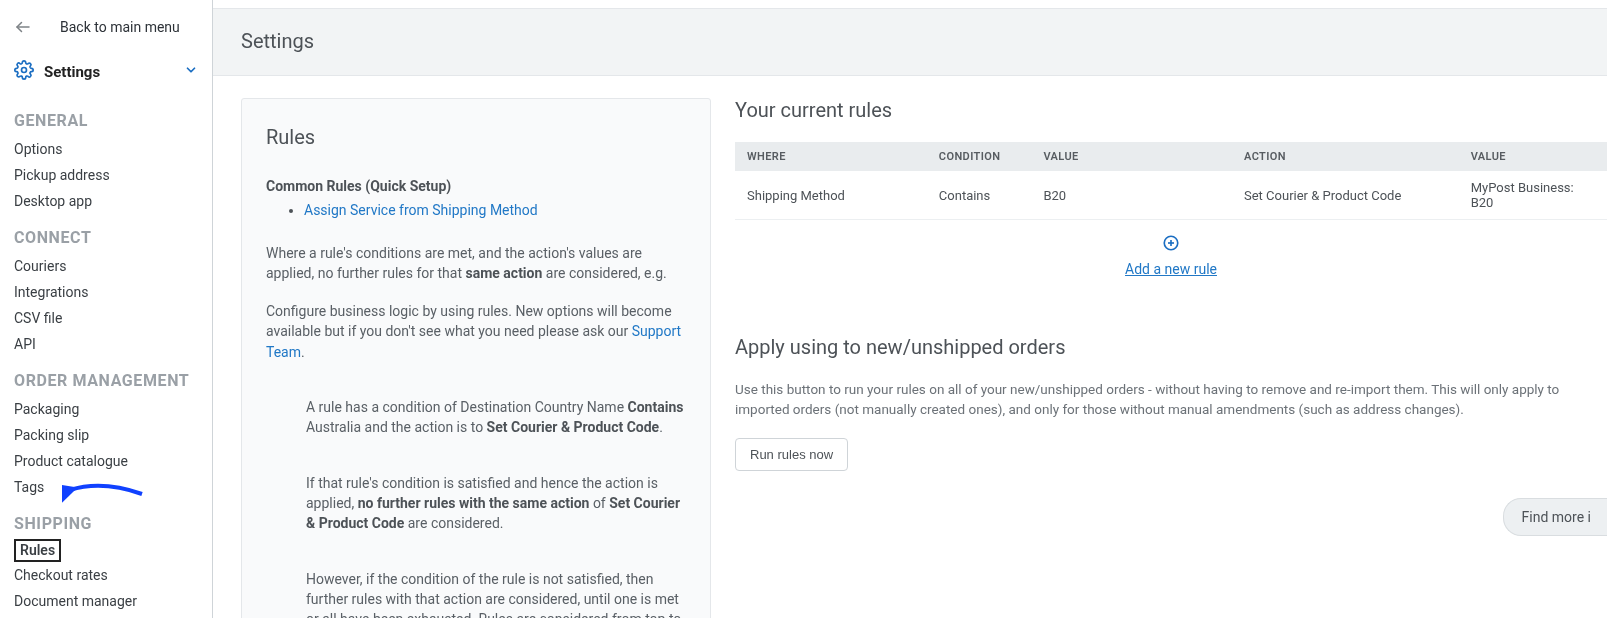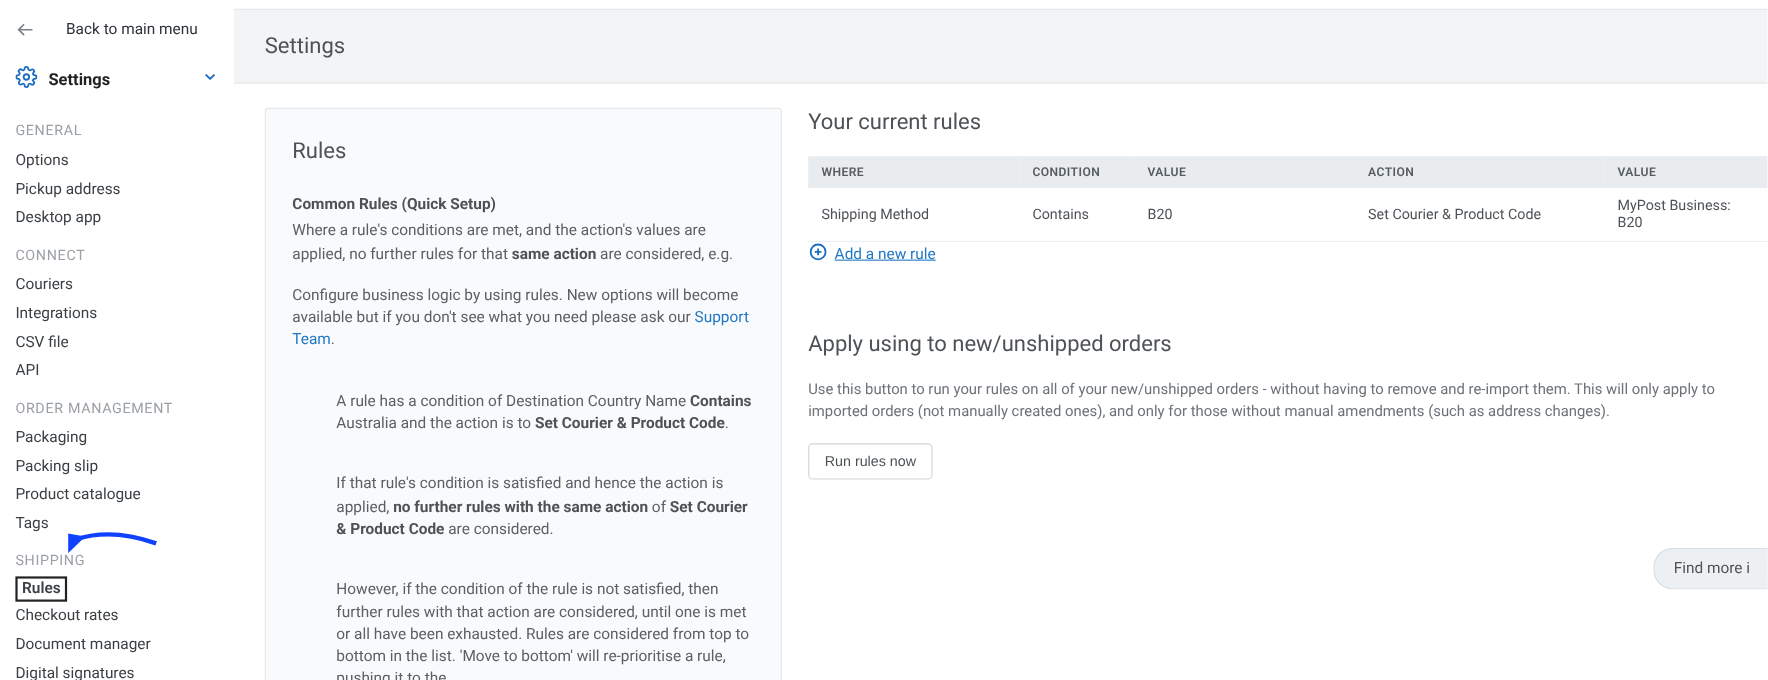--- a/index.html
+++ b/index.html
@@ -38,22 +38,22 @@
     display: flex;
     align-items: center;
     padding: 6px 0 14px 0;
     cursor: pointer;
   }
   .settings-head .gear { color: #1b6ec2; margin-right: 10px; }
   .settings-head .label { font-weight: 700; font-size: 15px; color: #222; flex: 1; }
   .settings-head .chev { color: #1b6ec2; }
 
   .group-head {
-    font-size: 13px;
-    font-weight: 400;
+    font-size: 16px;
+    font-weight: 700;
     letter-spacing: 0.6px;
     color: #9aa0a6;
     padding: 14px 0 6px 0;
   }
   .nav-item {
     display: block;
     padding: 5px 0;
     color: #3a3f44;
     font-size: 14px;
     cursor: pointer;
@@ -125,22 +125,23 @@
   }
   table.rules td {
     padding: 9px 12px;
     border-bottom: 1px solid #eceff1;
     color: #4d5257;
   }
   .addrule {
     display: flex;
     align-items: center;
     gap: 6px;
-    margin-top: 0;
-    cursor: pointer;
+    margin-top: 14px;
+    cursor: pointer;
+    flex-direction: column;
   }
   .addrule .plus { color: #1b6ec2; }
   .addrule span { color: #2178c6; text-decoration: underline; font-size: 14px; }
 
   .apply-sec { margin-top: 58px; }
   .apply-sec .desc { color: #6c7278; font-size: 13.5px; line-height: 1.5; margin-top: 8px; margin-bottom: 18px; }
   .run-btn {
     background: #fff;
     border: 1px solid #cfd4d8;
     border-radius: 4px;
@@ -216,20 +217,23 @@
   </aside>
 
   <main class="main">
     <div class="header-bar">Settings</div>
 
     <div class="content">
 
       <section class="rules-card">
         <h2>Rules</h2>
         <div class="crs">Common Rules (Quick Setup)</div>
+        <ul>
+            <li><span class="link">Assign Service from Shipping Method</span></li>
+          </ul>
 
         <p>
           <span>Where a rule's conditions are met, and the action's values are applied, no further rules for that </span><b>same action</b><span> are considered, e.g.</span>
         </p>
 
         <p>
           <span>Configure business logic by using rules. New options will become available but if you don't see what you need please ask our </span><span class="link">Support Team</span><span>.</span>
         </p>
 
         <div class="indent">

